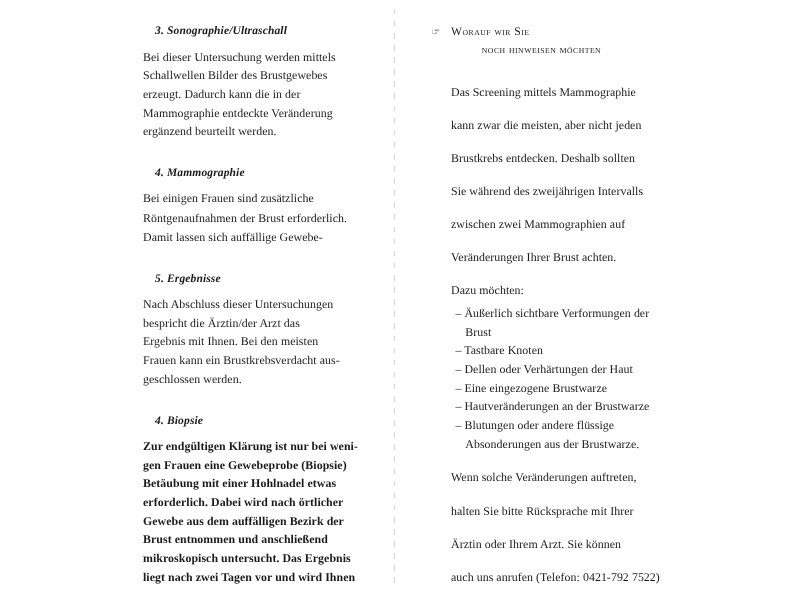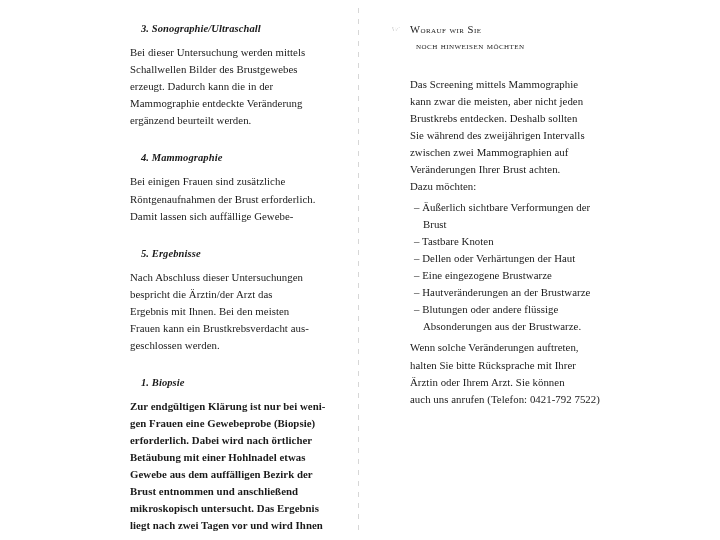--- a/index.html
+++ b/index.html
@@ -85,29 +85,30 @@
   }
   .r-head .marker {
     position: absolute;
     left: -18px;
     top: 1px;
     font-size: 9px;
     letter-spacing: 0;
   }
   .r-head .l2 {
     display: block;
-    margin-left: 6px;
+    margin-left: 28px;
   }
   .r-body {
     font-size: 10.8px;
     line-height: 1.58;
     letter-spacing: .05px;
   }
   .r-body div {
     white-space: pre;
+    margin-top: 13px;
   }
   .r-list {
     margin: 4px;
     padding: 0;
     list-style: none;
   }
   .r-list li {
     white-space: pre;
     font-size: 10.8px;
     line-height: 1.58;
@@ -150,26 +151,26 @@
       <div class="sec-body">
         <div>Nach Abschluss dieser Untersuchungen</div>
         <div>bespricht die Ärztin/der Arzt das</div>
         <div>Ergebnis mit Ihnen. Bei den meisten</div>
         <div>Frauen kann ein Brustkrebsverdacht aus-</div>
         <div>geschlossen werden.</div>
       </div>
     </div>
 
     <div class="sec">
-      <div class="sec-head">1. Biopsie</div>
+      <div class="sec-head">4. Biopsie</div>
       <div class="sec-body bold">
         <div>Zur endgültigen Klärung ist nur bei weni-</div>
         <div>gen Frauen eine Gewebeprobe (Biopsie)</div>
+        <div>Betäubung mit einer Hohlnadel etwas</div>
         <div>erforderlich. Dabei wird nach örtlicher</div>
-        <div>Betäubung mit einer Hohlnadel etwas</div>
         <div>Gewebe aus dem auffälligen Bezirk der</div>
         <div>Brust entnommen und anschließend</div>
         <div>mikroskopisch untersucht. Das Ergebnis</div>
         <div>liegt nach zwei Tagen vor und wird Ihnen</div>
 
       </div>
     </div>
 
   </div>
 

